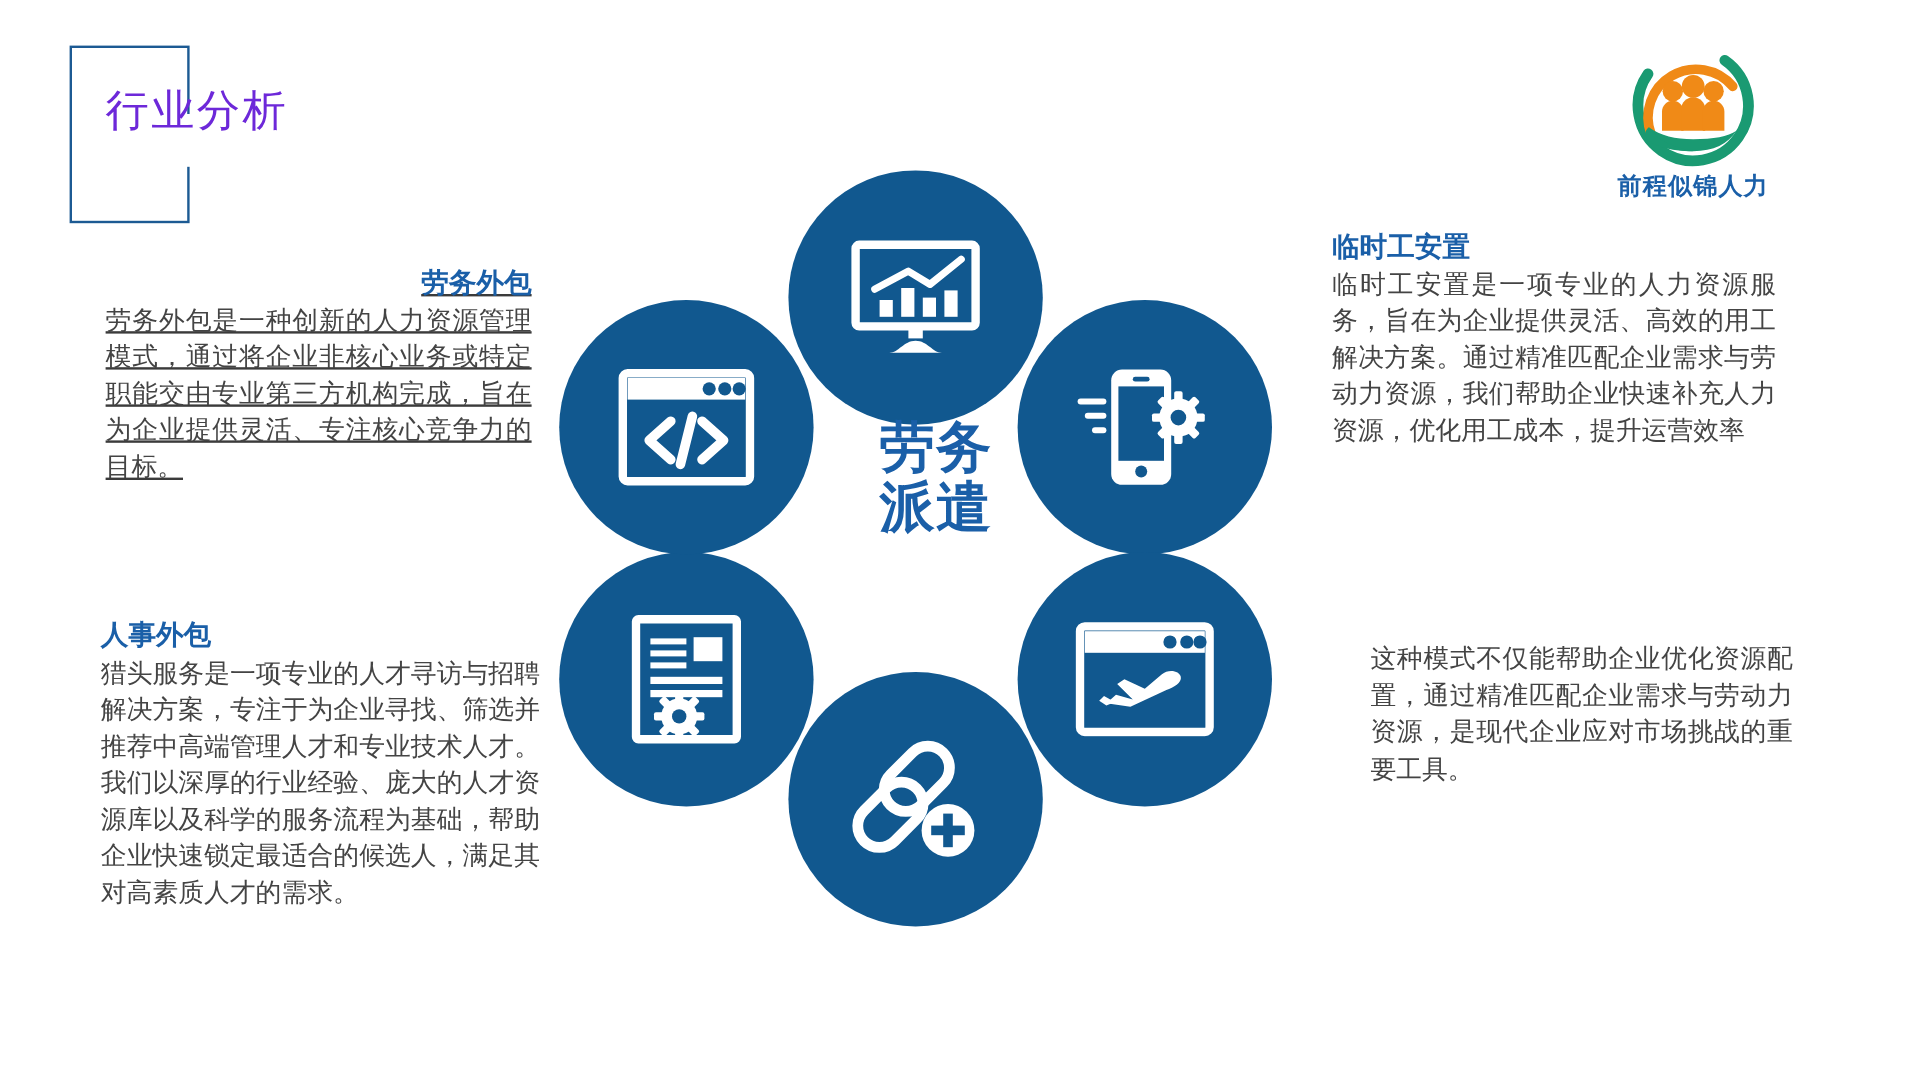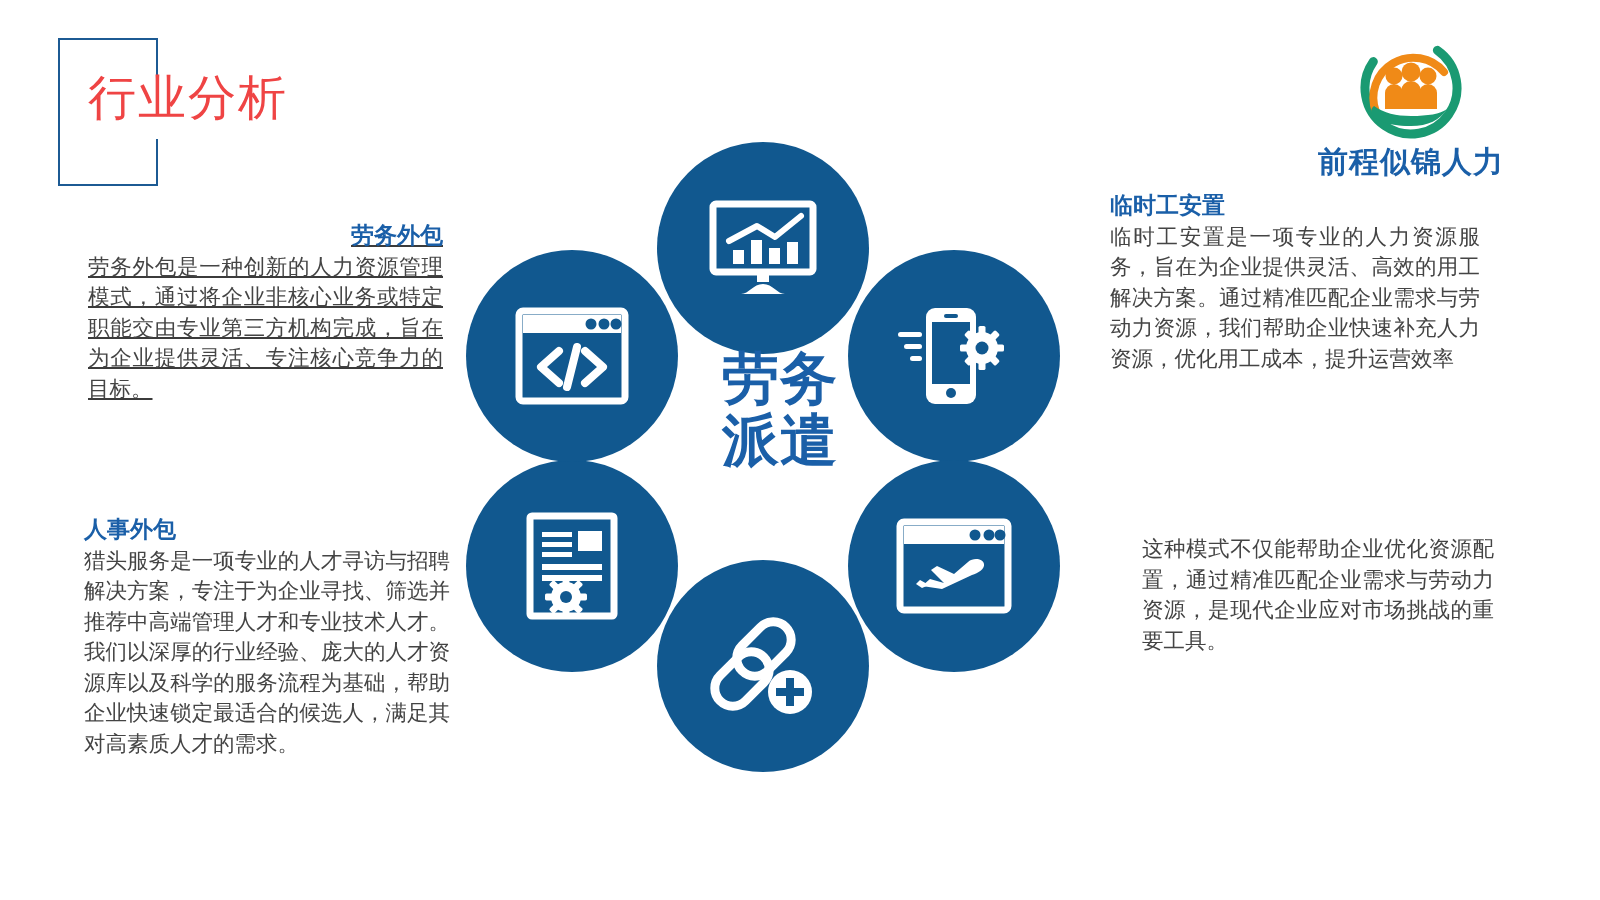--- a/index.html
+++ b/index.html
@@ -33,23 +33,23 @@
     right: -3px;
     top: 55px;
     width: 6px;
     height: 44px;
     background: #ffffff;
   }
   #page-title {
     position: absolute;
     left: 88px;
     top: 74px;
-    font-size: 48px;
+    font-size: 36px;
     font-weight: 400;
-    color: #ef4444;
+    color: #6d28d9;
     letter-spacing: 2px;
     line-height: 1;
     white-space: nowrap;
   }
 
   
   #logo {
     position: absolute;
     right: 78px;
     top: 36px;
@@ -57,21 +57,21 @@
     text-align: center;
   }
   #logo-mark {
     width: 118px;
     height: 104px;
     margin: 0 auto;
     display: block;
   }
   #logo-text {
     margin-top: 2px;
-    font-size: 30px;
+    font-size: 20px;
     font-weight: bold;
     color: #1a5fa8;
     letter-spacing: 1px;
     white-space: nowrap;
   }
 
   
   .text-block {
     position: absolute;
   }
@@ -140,21 +140,21 @@
   #node-bottom     { left: 217px; top: 440px; width: 212px; height: 212px; }
   #node-left-down  { left: 26px;  top: 340px; width: 212px; height: 212px; }
   #node-left-up    { left: 26px;  top: 130px; width: 212px; height: 212px; }
 
   #center-label {
     position: absolute;
     left: 238px;
     top: 228px;
     width: 204px;
     text-align: center;
-    font-size: 57px;
+    font-size: 46px;
     font-weight: bold;
     color: #1a5fa8;
     line-height: 1.08;
     letter-spacing: 1px;
   }
   #center-label span { display: block; }
 </style>
 </head>
 <body>
 

